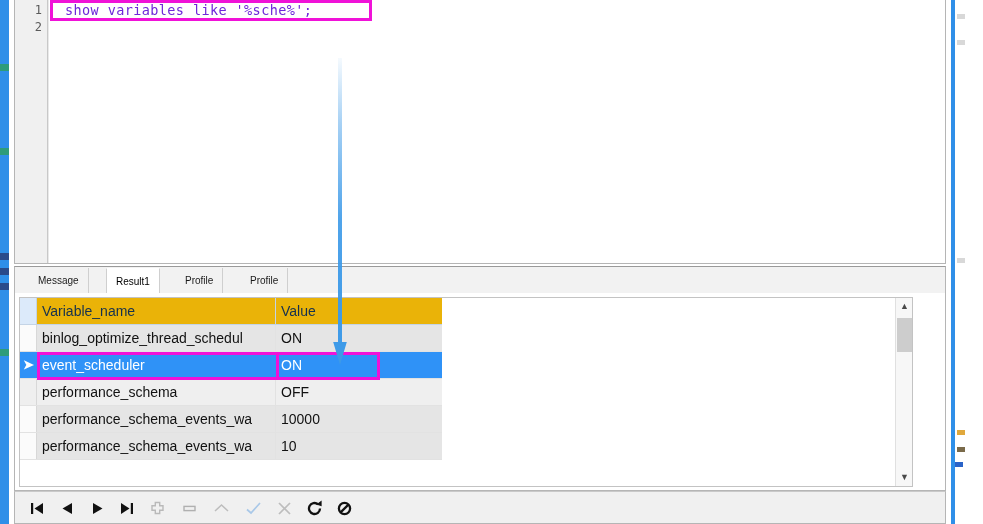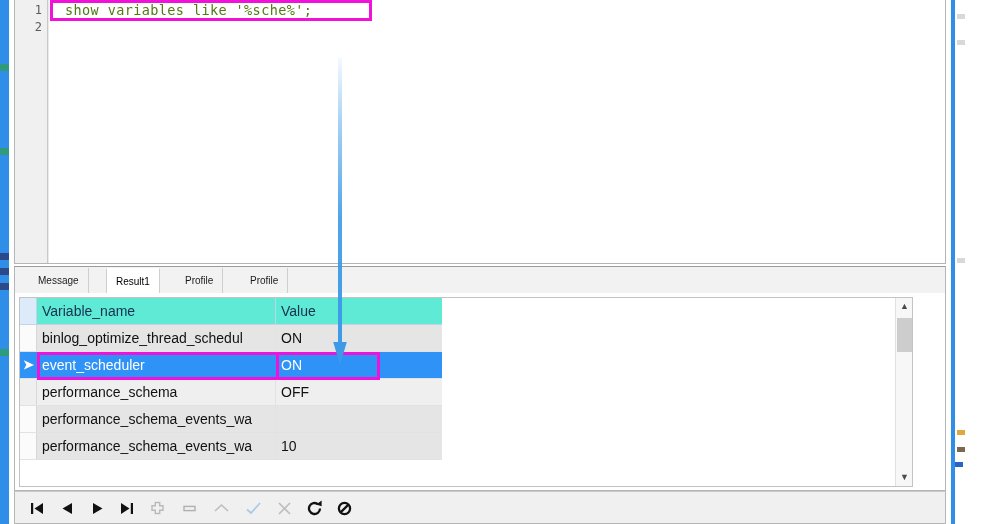--- a/index.html
+++ b/index.html
@@ -96,21 +96,21 @@
   }
   .code-line {
     position: absolute;
     left: 0;
     height: 17px;
     line-height: 17px;
     white-space: pre;
     font-family: "DejaVu Sans Mono", monospace;
     font-size: 13.5px;
     letter-spacing: 0.4px;
-    color: #4d7c0f;
+    color: #6d28d9;
   }
   .editor-strip {
     position: absolute;
     left: 33px; top: 0;
     width: 4px; height: 100%;
     background: #e9e9e9;
   }
 
   
   .hl-sql {
@@ -208,21 +208,21 @@
     color: #111111;
     overflow: hidden;
     white-space: nowrap;
     box-sizing: border-box;
     padding-left: 5px;
   }
   .grow .c1 { left: 17px; width: 239px; border-right: 1px solid #e2e2e2; }
   .grow .c2 { left: 256px; width: 166px; }
 
   .grow.header {
-    background: #5eead4;
+    background: #eab308;
     border-bottom: 1px solid #c4d4e6;
   }
   .grow.header .rowhdr { background: #dceafa; border-right: 1px solid #c4d4e6; }
   .grow.header .c1, .grow.header .c2 { color: #15314f; }
   .grow.header .c1 { border-right: 1px solid #c4d4e6; }
 
   .grow.odd { background: #e5e5e5; }
   .grow.even { background: #efefef; text-decoration: underline; }
   .grow.even .rowhdr { background: #efefef; }
 
@@ -375,20 +375,21 @@
 
         <div class="grow even">
           <div class="rowhdr"></div>
           <div class="c1">performance_schema</div>
           <div class="c2">OFF</div>
         </div>
 
         <div class="grow odd">
           <div class="rowhdr"></div>
           <div class="c1">performance_schema_events_wa</div>
+          <div class="c2">10000</div>
         </div>
 
         <div class="grow odd">
           <div class="rowhdr"></div>
           <div class="c1">performance_schema_events_wa</div>
           <div class="c2">10</div>
         </div>
 
         <div class="hl-row"></div>
         <div class="hl-val"></div>

